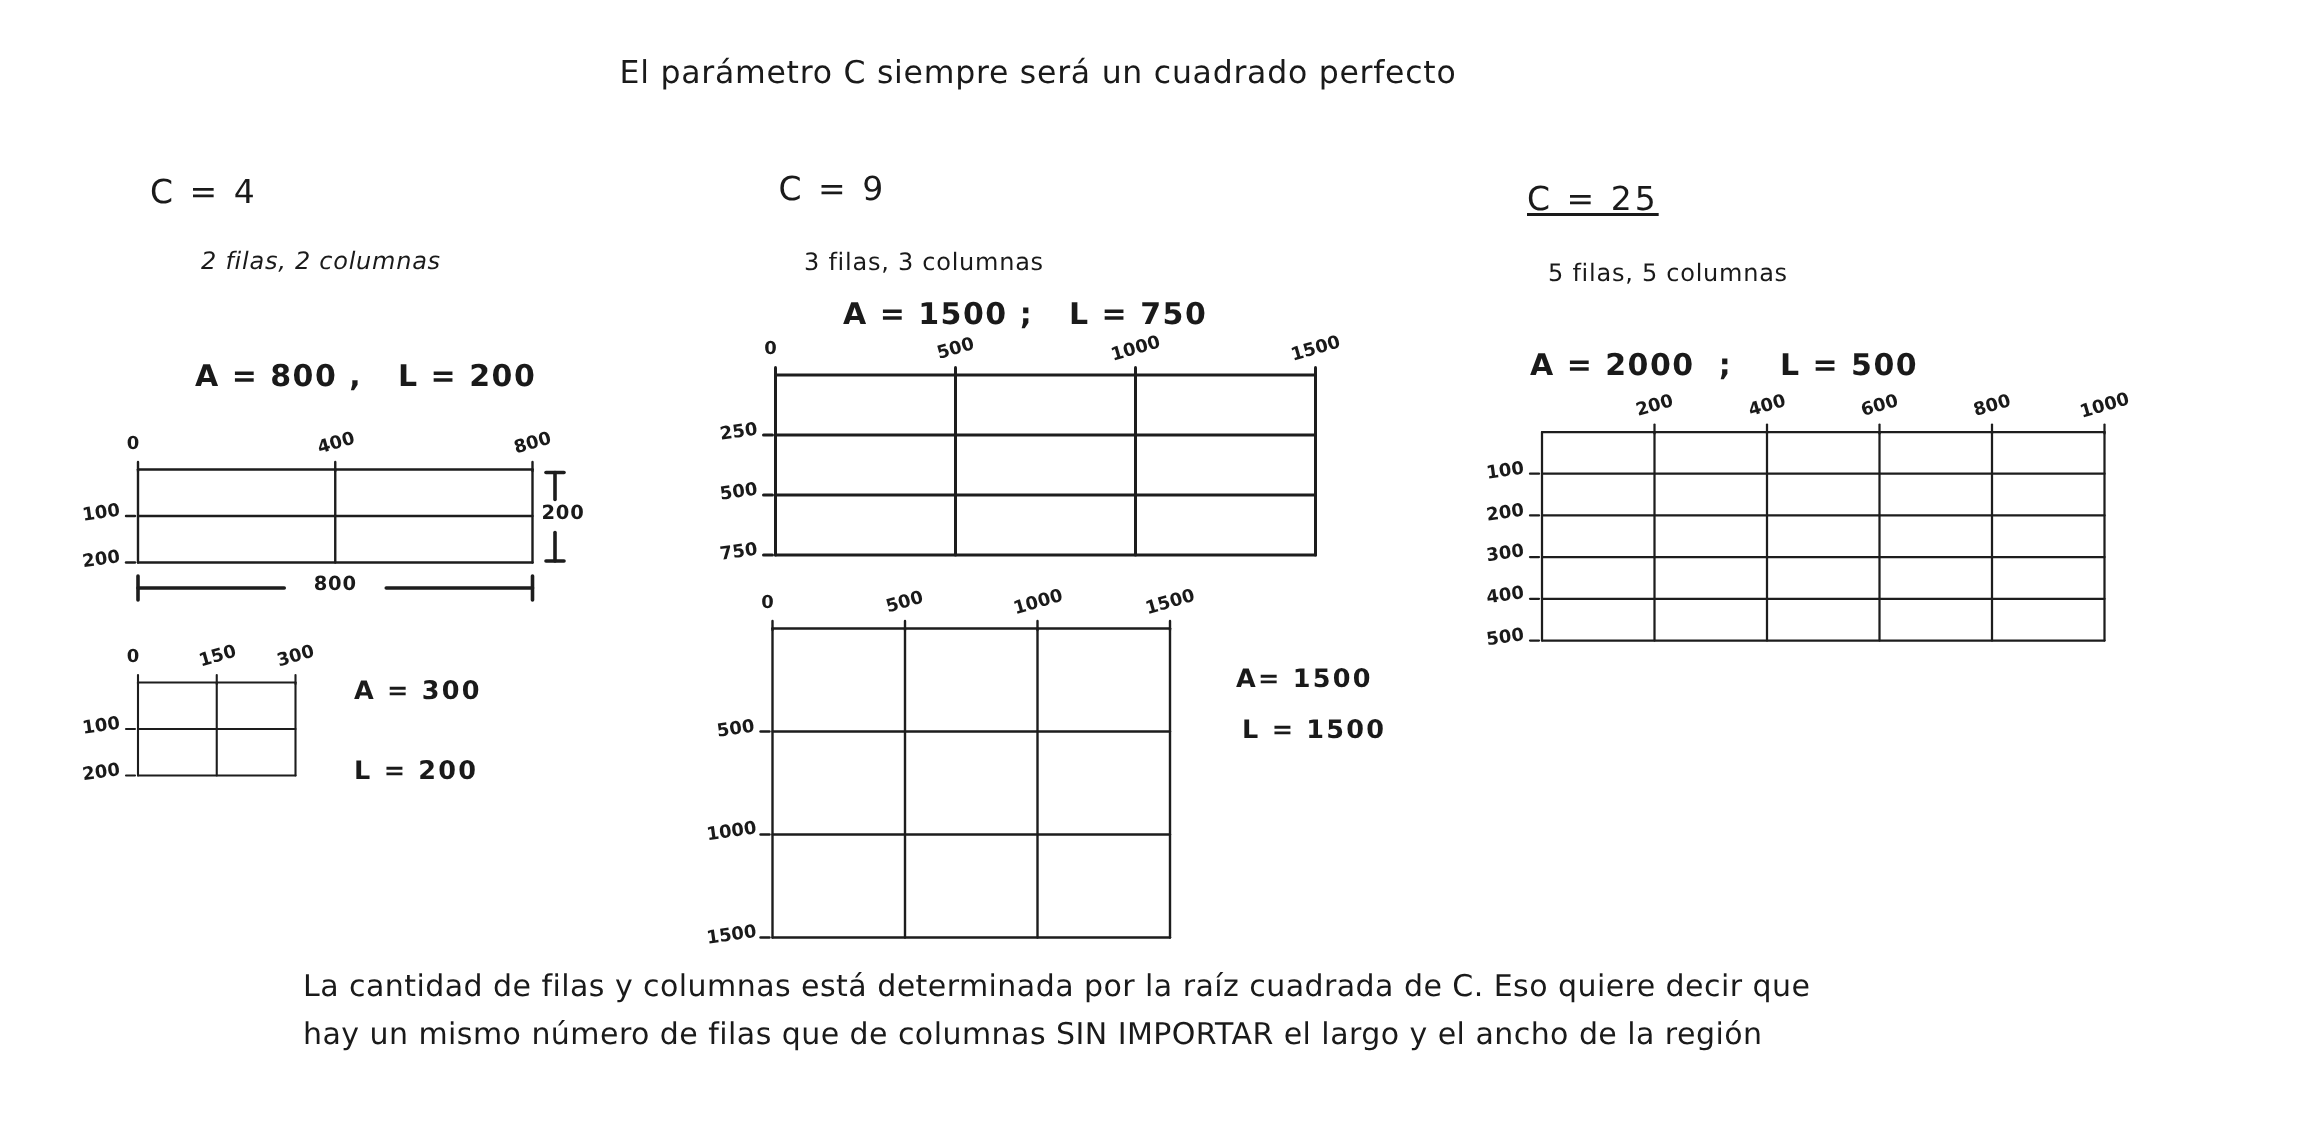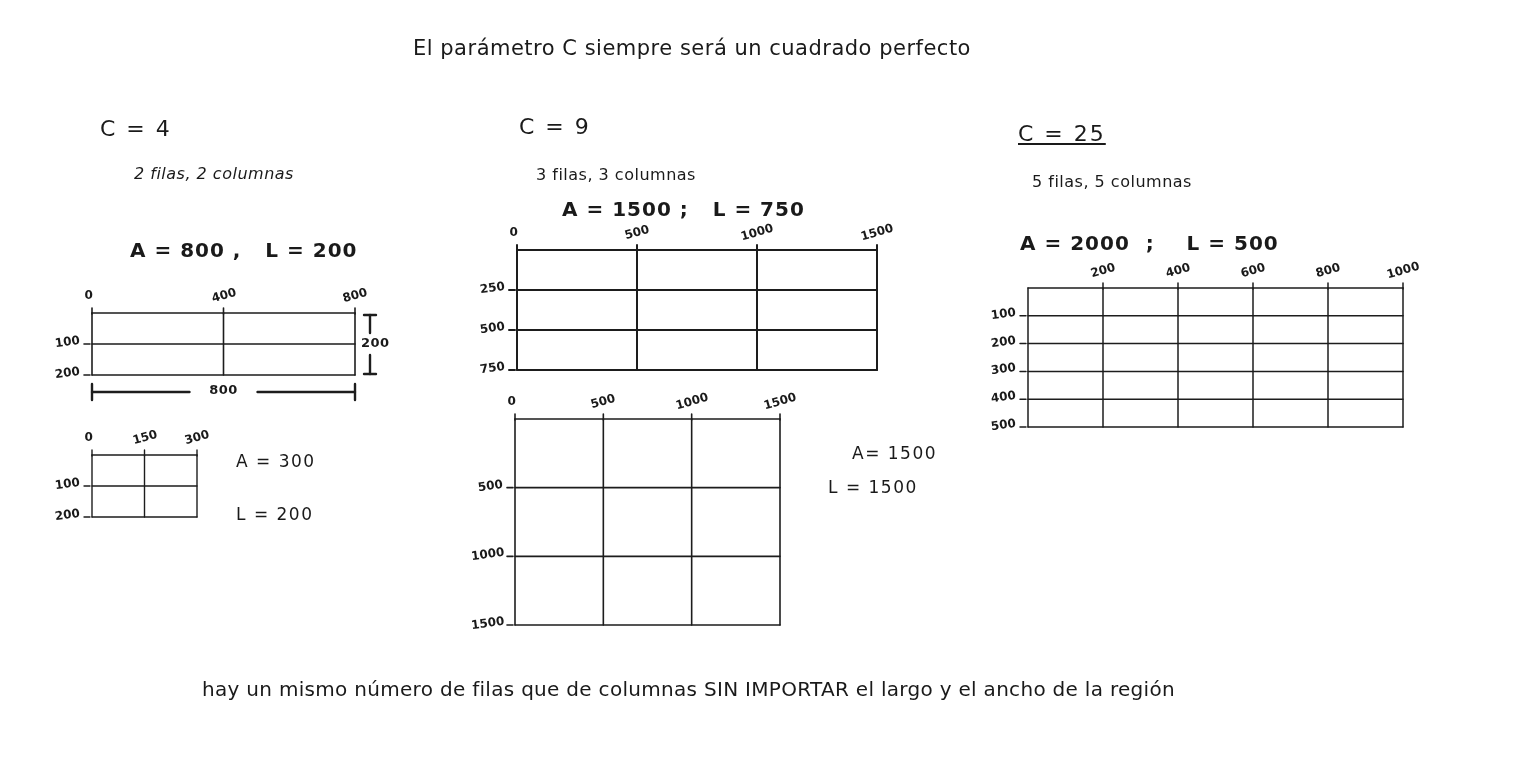--- a/index.html
+++ b/index.html
@@ -5,21 +5,21 @@
   html,body{margin:0;padding:0;background:#fff;}
   .canvas{
     position:relative;width:1532px;height:757px;background:#ffffff;
     font-family:"DejaVu Sans",sans-serif;color:#1a1a1a;overflow:hidden;
   }
   .abs{position:absolute;}
   .title{left:0;top:36px;width:1384px;text-align:center;font-size:21px;letter-spacing:.5px;}
   .c-heading{font-size:22px;letter-spacing:2px;}
   .c-sub{font-size:16px;letter-spacing:.5px;}
   .c-params{font-size:20px;font-weight:bold;letter-spacing:1px;white-space:pre;}
-  .side-label{font-size:17px;font-weight:normal;letter-spacing:1.5px;white-space:pre;}
+  .side-label{font-size:17px;font-weight:bold;letter-spacing:1.5px;white-space:pre;}
   .footer-line{font-size:20px;letter-spacing:.3px;white-space:pre;}
   .grid-block{position:absolute;}
   .grid-block svg{position:absolute;left:0;top:0;overflow:visible;}
   .axis-label{position:absolute;font-size:12px;font-weight:bold;white-space:nowrap;line-height:1;}
   .left-label{text-align:right;}
   .bracket-label{font-size:13px;letter-spacing:.5px;}
 </style>
 </head>
 <body>
 
@@ -137,21 +137,21 @@
       </svg>
       <div class="axis-label top-label" style="left: 44px; top: 10px; transform: translateX(-90%);">0</div>
       <div class="axis-label top-label" style="left: 132.333px; top: 10px; transform: translateX(-50%) rotate(-16deg);">500</div>
       <div class="axis-label top-label" style="left: 220.667px; top: 10px; transform: translateX(-50%) rotate(-16deg);">1000</div>
       <div class="axis-label top-label" style="left: 309px; top: 10px; transform: translateX(-50%) rotate(-16deg);">1500</div>
       <div class="axis-label left-label" style="left: 0px; width: 32px; top: 94.6667px; transform: rotate(-8deg);">500</div>
       <div class="axis-label left-label" style="left: 0px; width: 32px; top: 163.333px; transform: rotate(-8deg);">1000</div>
       <div class="axis-label left-label" style="left: 0px; width: 32px; top: 232px; transform: rotate(-8deg);">1500</div>
     </div>
 
-  <div class="abs side-label" style="left:852px;top:443px;">A= 1500</div>
+  <div class="abs side-label" style="left:824px;top:443px;">A= 1500</div>
   <div class="abs side-label" style="left:828px;top:477px;">L = 1500</div>
 
   <div class="abs c-heading" style="left:1018px;top:121px;text-decoration:underline;">C = 25</div>
   <div class="abs c-sub" style="left:1032px;top:172px;">5 filas, 5 columnas</div>
   <div class="abs c-params" style="left:1020px;top:231px;">A = 2000  ;    L = 500</div>
 
   <div class="grid-block" style="left:984px;top:254px;width:479px;height:223px;">
       <svg width="479" height="223">
         <line x1="44" y1="34" x2="44" y2="173" stroke="#1d1d1d" stroke-width="1.5" stroke-linecap="round"></line>
         <line x1="119" y1="34" x2="119" y2="173" stroke="#1d1d1d" stroke-width="1.5" stroke-linecap="round"></line>
@@ -181,15 +181,16 @@
       <div class="axis-label top-label" style="left: 269px; top: 10px; transform: translateX(-50%) rotate(-16deg);">600</div>
       <div class="axis-label top-label" style="left: 344px; top: 10px; transform: translateX(-50%) rotate(-16deg);">800</div>
       <div class="axis-label top-label" style="left: 419px; top: 10px; transform: translateX(-50%) rotate(-16deg);">1000</div>
       <div class="axis-label left-label" style="left: 0px; width: 32px; top: 53.8px; transform: rotate(-8deg);">100</div>
       <div class="axis-label left-label" style="left: 0px; width: 32px; top: 81.6px; transform: rotate(-8deg);">200</div>
       <div class="axis-label left-label" style="left: 0px; width: 32px; top: 109.4px; transform: rotate(-8deg);">300</div>
       <div class="axis-label left-label" style="left: 0px; width: 32px; top: 137.2px; transform: rotate(-8deg);">400</div>
       <div class="axis-label left-label" style="left: 0px; width: 32px; top: 165px; transform: rotate(-8deg);">500</div>
     </div>
 
+  <div class="abs footer-line" style="left:202px;top:645px;">La cantidad de filas y columnas está determinada por la raíz cuadrada de C. Eso quiere decir que</div>
   <div class="abs footer-line" style="left:202px;top:677px;text-align:center;">hay un mismo número de filas que de columnas SIN IMPORTAR el largo y el ancho de la región</div>
 
 </div>
 
 </body></html>

